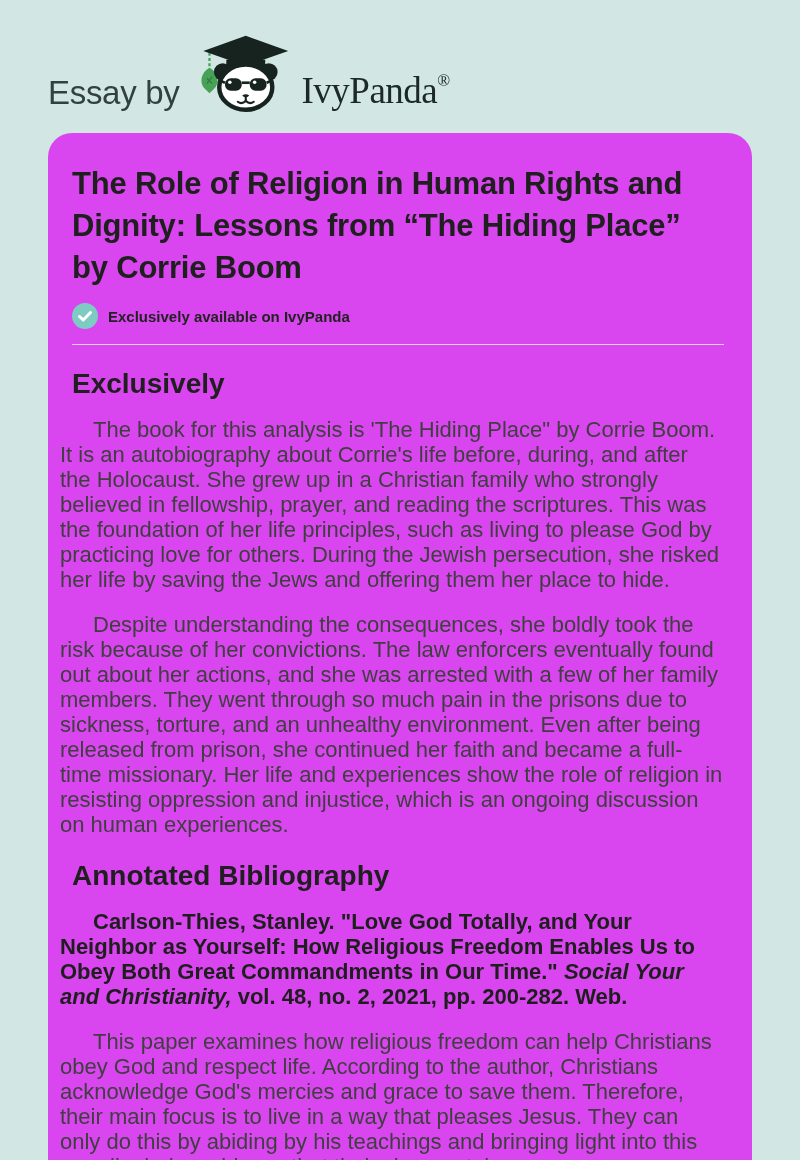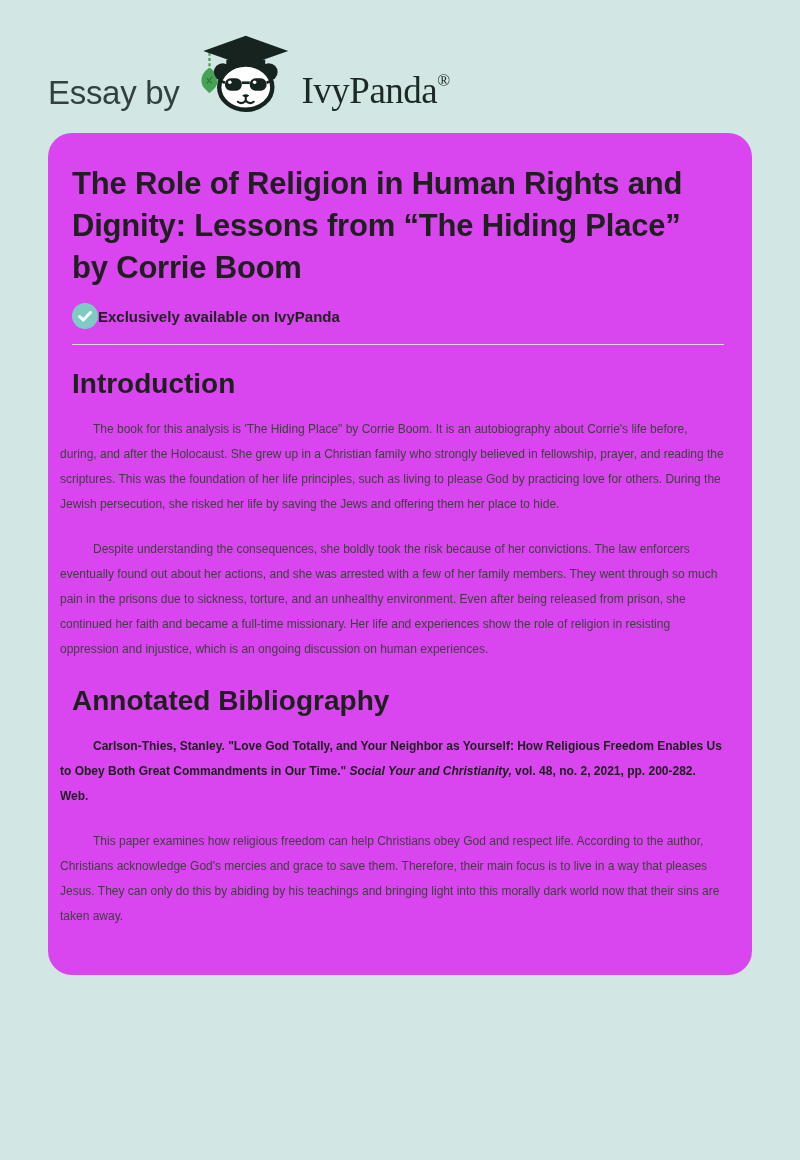--- a/index.html
+++ b/index.html
@@ -46,20 +46,21 @@
     margin: 0 0 14px 12px;
     font-size: 31px;
     line-height: 42px;
     color: #1f1f1f;
     letter-spacing: -0.2px;
     font-weight: 700;
   }
   .badge-row {
     display: flex;
     align-items: center;
+    gap: 10px;
     margin: 0 0 15px 12px;
   }
   .check-icon svg { display: block; }
   .badge-label {
     font-size: 15px;
     font-weight: 700;
     color: #222222;
   }
   hr.divider {
     border: none;
@@ -67,21 +68,21 @@
     margin: 0 0 0 12px;
   }
   h2 {
     margin: 23px 0 17px 12px;
     font-size: 28px;
     color: #1f1f1f;
     font-weight: 700;
   }
   p {
     margin: 16px 0 20px 0;
-    font-size: 12px;
+    font-size: 22px;
     line-height: 25px;
     color: #3f3f3f;
     text-indent: 33px;
   }
   p.citation { font-weight: 700; color: #1e1e1e; margin-bottom: 20px; }
   p.citation em { font-weight: 700; }
   p.last { margin-bottom: 0; }
 </style>
 </head>
 <body>
@@ -120,20 +121,20 @@
       <svg width="26" height="26" viewBox="0 0 26 26" xmlns="http://www.w3.org/2000/svg">
         <circle cx="13" cy="13" r="13" fill="#7ecbc3"></circle>
         <path d="M7.5 13.5 L11.2 17 L18.5 9.5" stroke="#ffffff" stroke-width="3" fill="none" stroke-linecap="round" stroke-linejoin="round"></path>
       </svg>
     </span>
     <span class="badge-label">Exclusively available on IvyPanda</span>
   </div>
 
   <hr class="divider">
 
-  <h2>Introduction</h2>
+  <h2>Exclusively</h2>
   <p>The book for this analysis is 'The Hiding Place" by Corrie Boom. It is an autobiography about Corrie's life before, during, and after the Holocaust. She grew up in a Christian family who strongly believed in fellowship, prayer, and reading the scriptures. This was the foundation of her life principles, such as living to please God by practicing love for others. During the Jewish persecution, she risked her life by saving the Jews and offering them her place to hide.</p>
   <p>Despite understanding the consequences, she boldly took the risk because of her convictions. The law enforcers eventually found out about her actions, and she was arrested with a few of her family members. They went through so much pain in the prisons due to sickness, torture, and an unhealthy environment. Even after being released from prison, she continued her faith and became a full-time missionary. Her life and experiences show the role of religion in resisting oppression and injustice, which is an ongoing discussion on human experiences.</p>
 
   <h2>Annotated Bibliography</h2>
   <p class="citation"><span>Carlson-Thies, Stanley. "Love God Totally, and Your Neighbor as Yourself: How Religious Freedom Enables Us to Obey Both Great Commandments in Our Time." </span><em>Social Your and Christianity,</em><span> vol. 48, no. 2, 2021, pp. 200-282. Web.</span></p>
   <p class="last">This paper examines how religious freedom can help Christians obey God and respect life. According to the author, Christians acknowledge God's mercies and grace to save them. Therefore, their main focus is to live in a way that pleases Jesus. They can only do this by abiding by his teachings and bringing light into this morally dark world now that their sins are taken away.</p>
 </div>
 
 </body></html>

